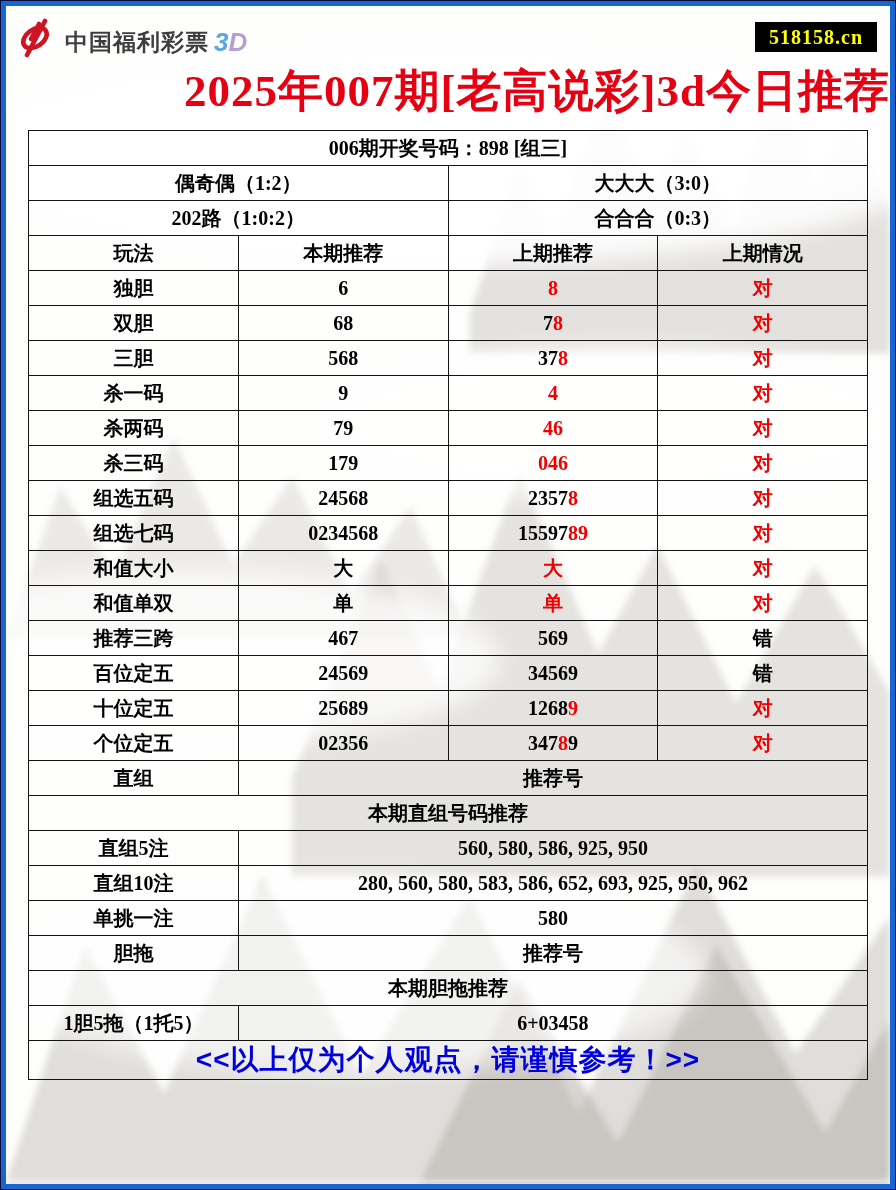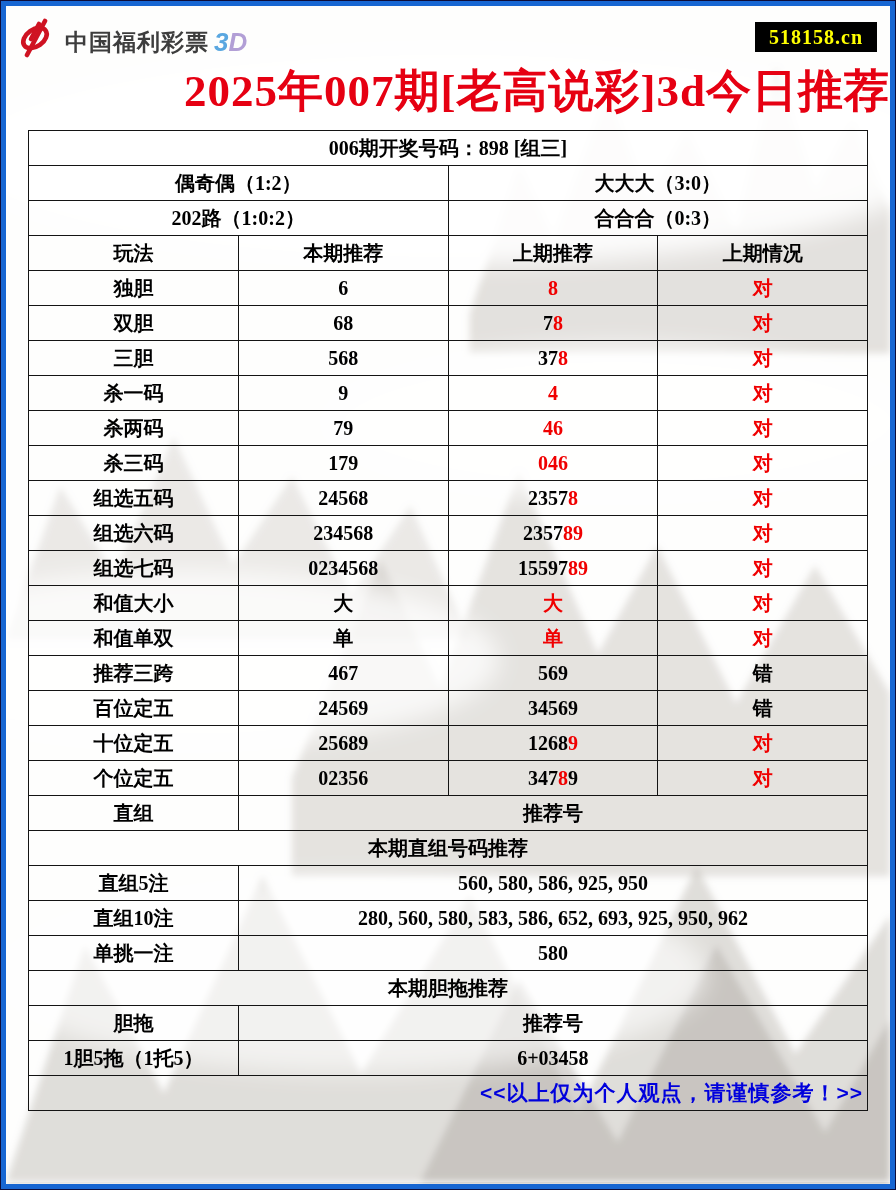--- a/index.html
+++ b/index.html
@@ -43,21 +43,21 @@
   table { width: 840px; margin: 0 auto; border-collapse: collapse; table-layout: fixed; }
   td {
     border: 1px solid #141414; height: 35px; padding: 0 4px;
     text-align: center; font-weight: bold; font-size: 20px; color: #000;
     overflow: hidden; white-space: nowrap;
   }
   td .red, td.red { color: var(--value-red, #ff0000); }
   td.blue {
     color: var(--note-blue, #0000dd);
     font-family: "Liberation Sans", "DejaVu Sans", sans-serif;
-    font-size: 21px; letter-spacing: 1px; text-align: right;
+    font-size: 28px; letter-spacing: 1px;
   }
 </style>
 </head>
 <body>
 
 <div class="frame">
   <div class="page">
 
     <svg class="bg" viewBox="0 0 896 1190" aria-hidden="true">
       <defs>
@@ -161,26 +161,20 @@
               <td><span class="red">046</span></td>
               <td class="red">对</td>
             </tr>
             <tr>
               <td>组选五码</td>
               <td>24568</td>
               <td><span>2357</span><span class="red">8</span></td>
               <td class="red">对</td>
             </tr>
             <tr>
-              <td>组选六码</td>
-              <td>234568</td>
-              <td><span>2357</span><span class="red">89</span></td>
-              <td class="red">对</td>
-            </tr>
-            <tr>
               <td>组选七码</td>
               <td>0234568</td>
               <td><span>15597</span><span class="red">89</span></td>
               <td class="red">对</td>
             </tr>
             <tr>
               <td>和值大小</td>
               <td>大</td>
               <td><span class="red">大</span></td>
               <td class="red">对</td>
@@ -228,25 +222,25 @@
             </tr>
             <tr>
               <td>直组10注</td>
               <td colspan="3">280, 560, 580, 583, 586, 652, 693, 925, 950, 962</td>
             </tr>
             <tr>
               <td>单挑一注</td>
               <td colspan="3">580</td>
             </tr>
             <tr>
-              <td colspan="4">本期胆拖推荐</td>
-            </tr>
-            <tr>
               <td>胆拖</td>
               <td colspan="3">推荐号</td>
+            </tr>
+            <tr>
+              <td colspan="4">本期胆拖推荐</td>
             </tr>
             <tr>
               <td>1胆5拖（1托5）</td>
               <td colspan="3">6+03458</td>
             </tr>
             <tr>
               <td colspan="4" class="blue">&lt;&lt;以上仅为个人观点，请谨慎参考！&gt;&gt;</td>
             </tr>
           </tbody>
       </table>

